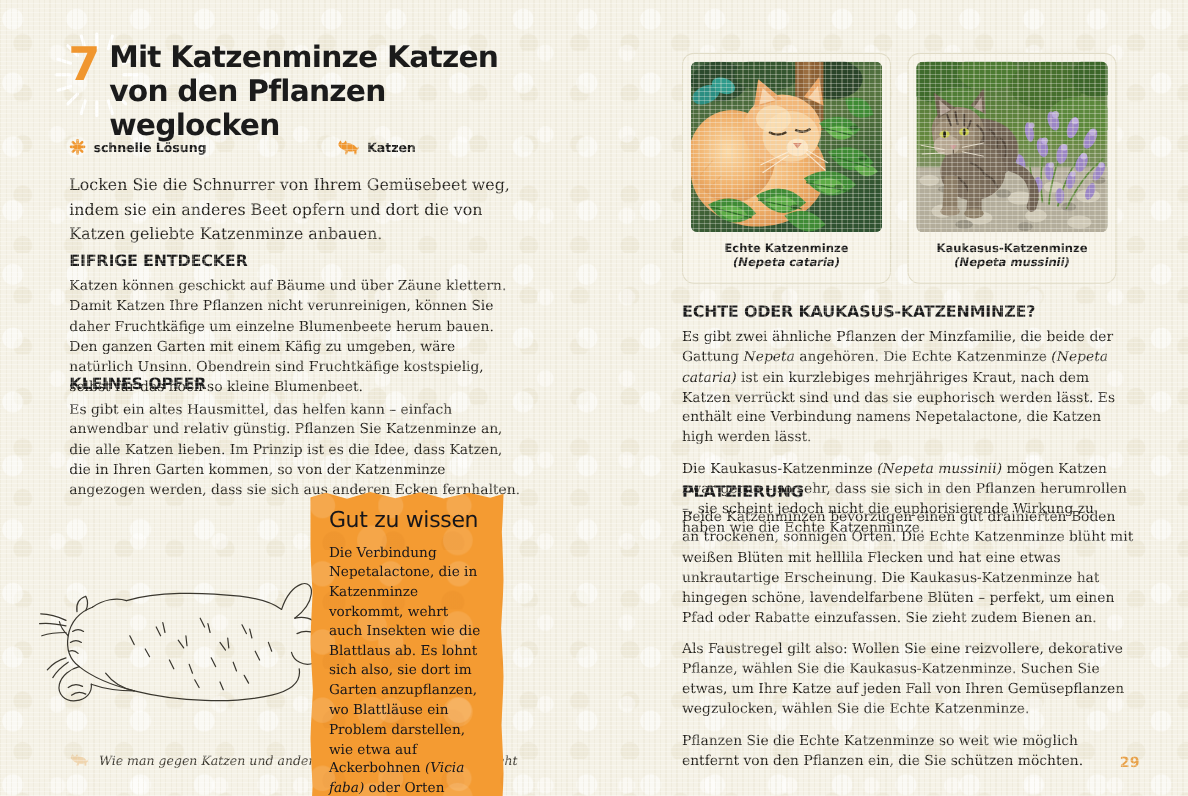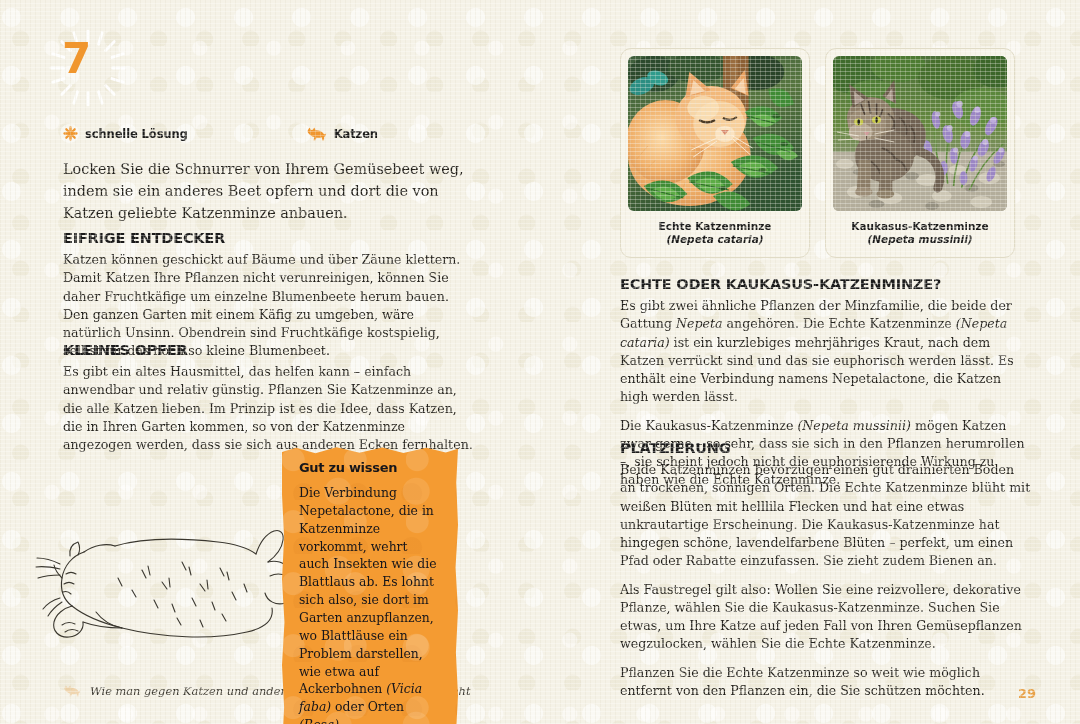--- a/index.html
+++ b/index.html
@@ -138,22 +138,22 @@
     clip-path: polygon(
       0% 2%, 8% 0.6%, 19% 2.4%, 31% 0.4%, 44% 2.2%, 57% 0.5%, 69% 2.3%, 82% 0.6%, 93% 2.1%, 100% 0.9%,
       99% 12%, 100% 26%, 98.6% 40%, 100% 54%, 98.8% 68%, 100% 82%, 99% 93%, 100% 100%,
       88% 98.6%, 74% 100%, 60% 98.4%, 46% 100%, 32% 98.6%, 18% 100%, 6% 98.5%, 0% 100%,
       1.2% 86%, 0% 72%, 1.4% 58%, 0% 44%, 1.2% 30%, 0% 16%
     );
     z-index: 4;
   }
   #callout-title {
     font-family: "DejaVu Sans", sans-serif;
-    font-weight: bold;
-    font-size: 13px;
+    font-weight: normal;
+    font-size: 20px;
     color: #17161a;
     letter-spacing: -0.3px;
     margin: 0 0 9px 0;
   }
   #callout-body {
     font-family: "DejaVu Serif", serif;
     font-size: 12.4px;
     line-height: 1.44;
     color: #16151a;
   }
@@ -255,20 +255,21 @@
         <line x1="10" y1="34" x2="23" y2="38"></line>
         <line x1="10" y1="66" x2="23" y2="62"></line>
         <line x1="90" y1="34" x2="77" y2="38"></line>
         <line x1="90" y1="66" x2="77" y2="62"></line>
         <line x1="34" y1="90" x2="38" y2="77"></line>
         <line x1="66" y1="90" x2="62" y2="77"></line>
       </g>
     </svg>
     <div class="num-row">
       <div class="chapter-number">7</div>
+      <div class="headline-text">Mit Katzenminze Katzen von den Pflanzen weglocken</div>
     </div>
   </div>
 
   <div id="tag-row">
     <div class="tag">
       <svg class="tag-icon" width="15" height="15" viewBox="0 0 20 20">
         <g stroke="#f0962e" stroke-width="3.1" stroke-linecap="round">
           <line x1="10" y1="2" x2="10" y2="18"></line>
           <line x1="2" y1="10" x2="18" y2="10"></line>
           <line x1="4.3" y1="4.3" x2="15.7" y2="15.7"></line>

